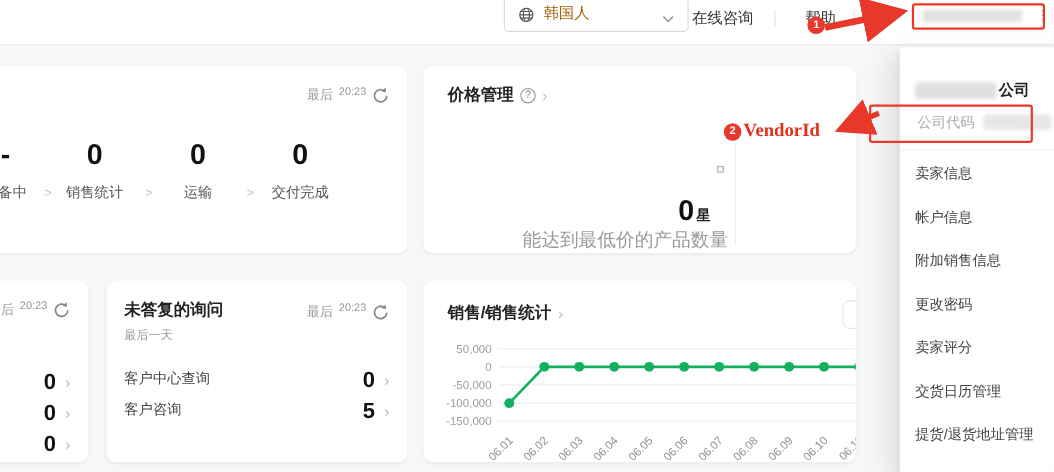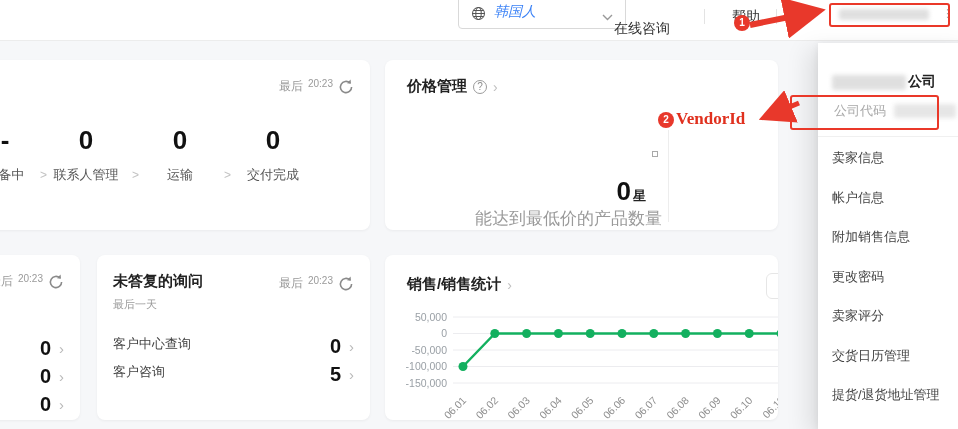--- a/index.html
+++ b/index.html
@@ -3,21 +3,21 @@
 <meta charset="utf-8">
 <style>
   * { margin:0; padding:0; box-sizing:border-box; }
   html,body { width:958px; height:429px; overflow:hidden; }
   body { font-family:"Liberation Sans","DejaVu Sans",sans-serif; background:#f6f7f9; position:relative; }
   .stage { position:absolute; inset:0; width:958px; height:429px; overflow:hidden; }
 
   
   .topbar { position:absolute; left:0; top:0; width:958px; height:41px; background:#fff; border-bottom:1px solid #ececec; z-index:4; }
   .lang-select { position:absolute; left:458px; top:-9px; width:168px; height:38px; border:1px solid #d9d9d9; border-radius:4px; background:#fff; display:flex; align-items:flex-end; padding:0 12px 7px 12px; gap:8px; cursor:pointer; }
-  .lang-select .lbl { font-size:14px; color:#3b82f6; flex:1;font-style:italic; }
+  .lang-select .lbl { font-size:14px; color:#a16207; flex:1; }
   .tb-link { position:absolute; top:8px; font-size:14px; color:#333; cursor:pointer; }
   .tb-div { position:absolute; top:9px; width:1px; height:15px; background:#e3e3e3; }
   .bell { position:absolute; left:790px; top:5px; }
 
   
   .card { position:absolute; background:#fff; border-radius:8px; box-shadow:0 1px 3px rgba(0,0,0,.05); z-index:1; }
   .refresh { position:absolute; display:flex; align-items:center; gap:5px; color:#9a9a9a; font-size:12px; cursor:pointer; }
   .refresh .rf-time { font-size:10px; vertical-align:3px; position:relative; top:-3px; }
 
   .card-shipping { left:-88px; top:60px; width:458px; height:170px; }
@@ -88,21 +88,21 @@
           </svg>
       </span>
       <span class="lbl">韩国人</span>
       <span style="display:inline-flex;">
         <svg width="11" height="7" viewBox="0 0 11 7">
             <path d="M1 1l4.5 4.5L10 1" fill="none" stroke="#999" stroke-width="1.4"></path>
           </svg>
       </span>
     </div>
 
-    <span class="tb-link" style="left:614px;margin-top:12px;">在线咨询</span>
+    <span class="tb-link" style="left:629px;">在线咨询</span>
     <span class="tb-div" style="left:704px;"></span>
     <span class="tb-link" style="left:732px;">帮助</span>
     <span class="tb-div" style="left:776px;"></span>
 
     <span class="bell">
       <svg width="20" height="22" viewBox="0 0 20 22">
           <path d="M10 2.5c-3.2 0-5.4 2.4-5.4 5.6v4.2L3 15h14l-1.6-2.7V8.1c0-3.2-2.2-5.6-5.4-5.6z" fill="none" stroke="#666" stroke-width="1.3"></path>
           <path d="M8 17.5a2 2 0 0 0 4 0" fill="none" stroke="#666" stroke-width="1.3"></path>
         </svg>
     </span>
@@ -122,21 +122,21 @@
       </span>
     </div>
 
     <div class="stage-group" style="left:51px; top:66px;">
       <div class="stage-num">-</div>
       <div class="stage-lbl">准备中</div>
     </div>
     <span class="stage-sep" style="left:128px;">&gt;</span>
     <div class="stage-group" style="left:132px; top:66px;">
       <div class="stage-num">0</div>
-      <div class="stage-lbl">联系人管理</div>
+      <div class="stage-lbl">销售统计</div>
     </div>
     <span class="stage-sep" style="left:220px;">&gt;</span>
     <div class="stage-group" style="left:226px; top:66px;">
       <div class="stage-num">0</div>
       <div class="stage-lbl">运输</div>
     </div>
     <span class="stage-sep" style="left:312px;">&gt;</span>
     <div class="stage-group" style="left:319px; top:66px;">
       <div class="stage-num">0</div>
       <div class="stage-lbl">交付完成</div>

